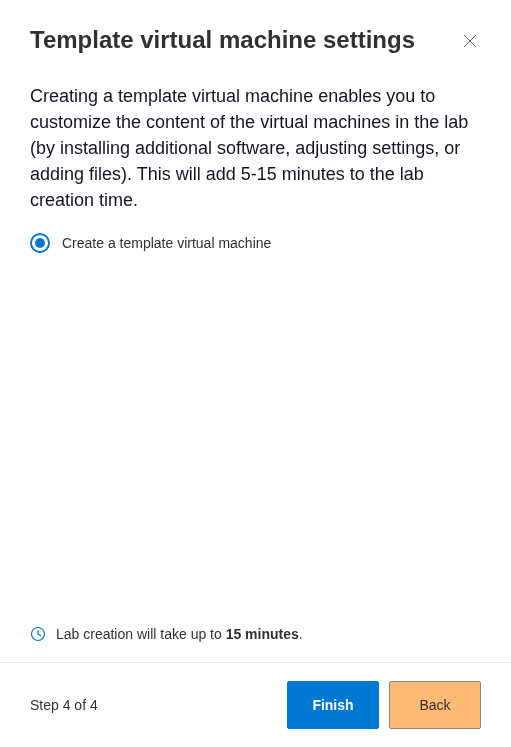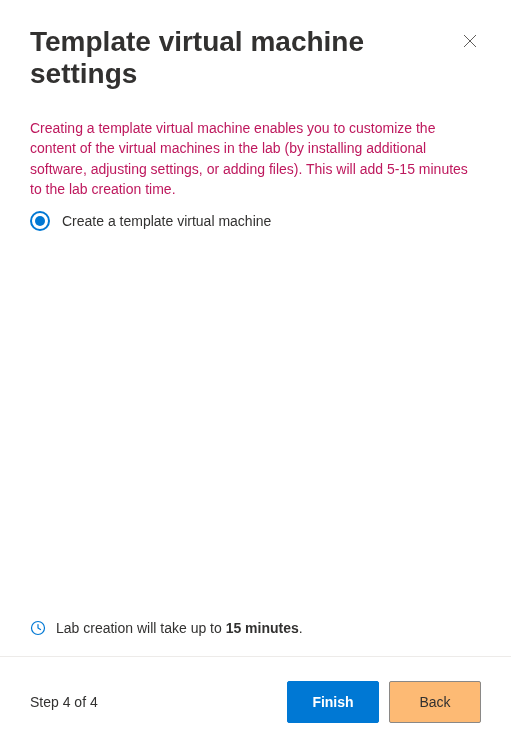--- a/index.html
+++ b/index.html
@@ -17,21 +17,21 @@
       flex-direction: column;
       overflow: hidden;
     }
     .header {
       display: flex;
       justify-content: space-between;
       align-items: flex-start;
       padding: 26px 30px 14px 30px;
     }
     .title {
-      font-size: 28px;
+      font-size: 24px;
       font-weight: 600;
       color: #323130;
     }
     .close-btn {
       background: none;
       border: none;
       cursor: pointer;
       padding: 4px;
       color: #605e5c;
       margin-top: 4px;
@@ -40,25 +40,25 @@
       width: 14px;
       height: 14px;
     }
     .body {
       flex: 1;
       padding: 0 30px;
       display: flex;
       flex-direction: column;
     }
     .description {
-      font-size: 14px;
+      font-size: 18px;
       line-height: 1.45;
-      color: #be185d;
+      color: #0f172a;
       margin-top: 14px;
-      margin-bottom: 12px;
+      margin-bottom: 20px;
     }
     .radio-group {
       display: flex;
       flex-direction: column;
       gap: 16px;
     }
     .radio-option {
       display: flex;
       align-items: center;
       gap: 12px;
@@ -104,36 +104,36 @@
     }
     .info-text {
       font-size: 14px;
       color: #323130;
     }
     .info-text .bold {
       font-weight: 600;
     }
     .footer {
       border-top: 1px solid #edebe9;
-      padding: 24px 30px;
+      padding: 18px 30px;
       display: flex;
       align-items: center;
       justify-content: space-between;
     }
     .step-label {
       font-size: 14px;
       color: #323130;
     }
     .footer-buttons {
       display: flex;
       gap: 10px;
     }
     .btn {
       min-width: 92px;
-      height: 42px;
+      height: 48px;
       font-size: 14px;
       font-family: inherit;
       cursor: pointer;
       border-radius: 2px;
       padding: 0 16px;
     }
     .btn-primary {
       background: #0078d4;
       color: #ffffff;
       border: 1px solid #0078d4;

